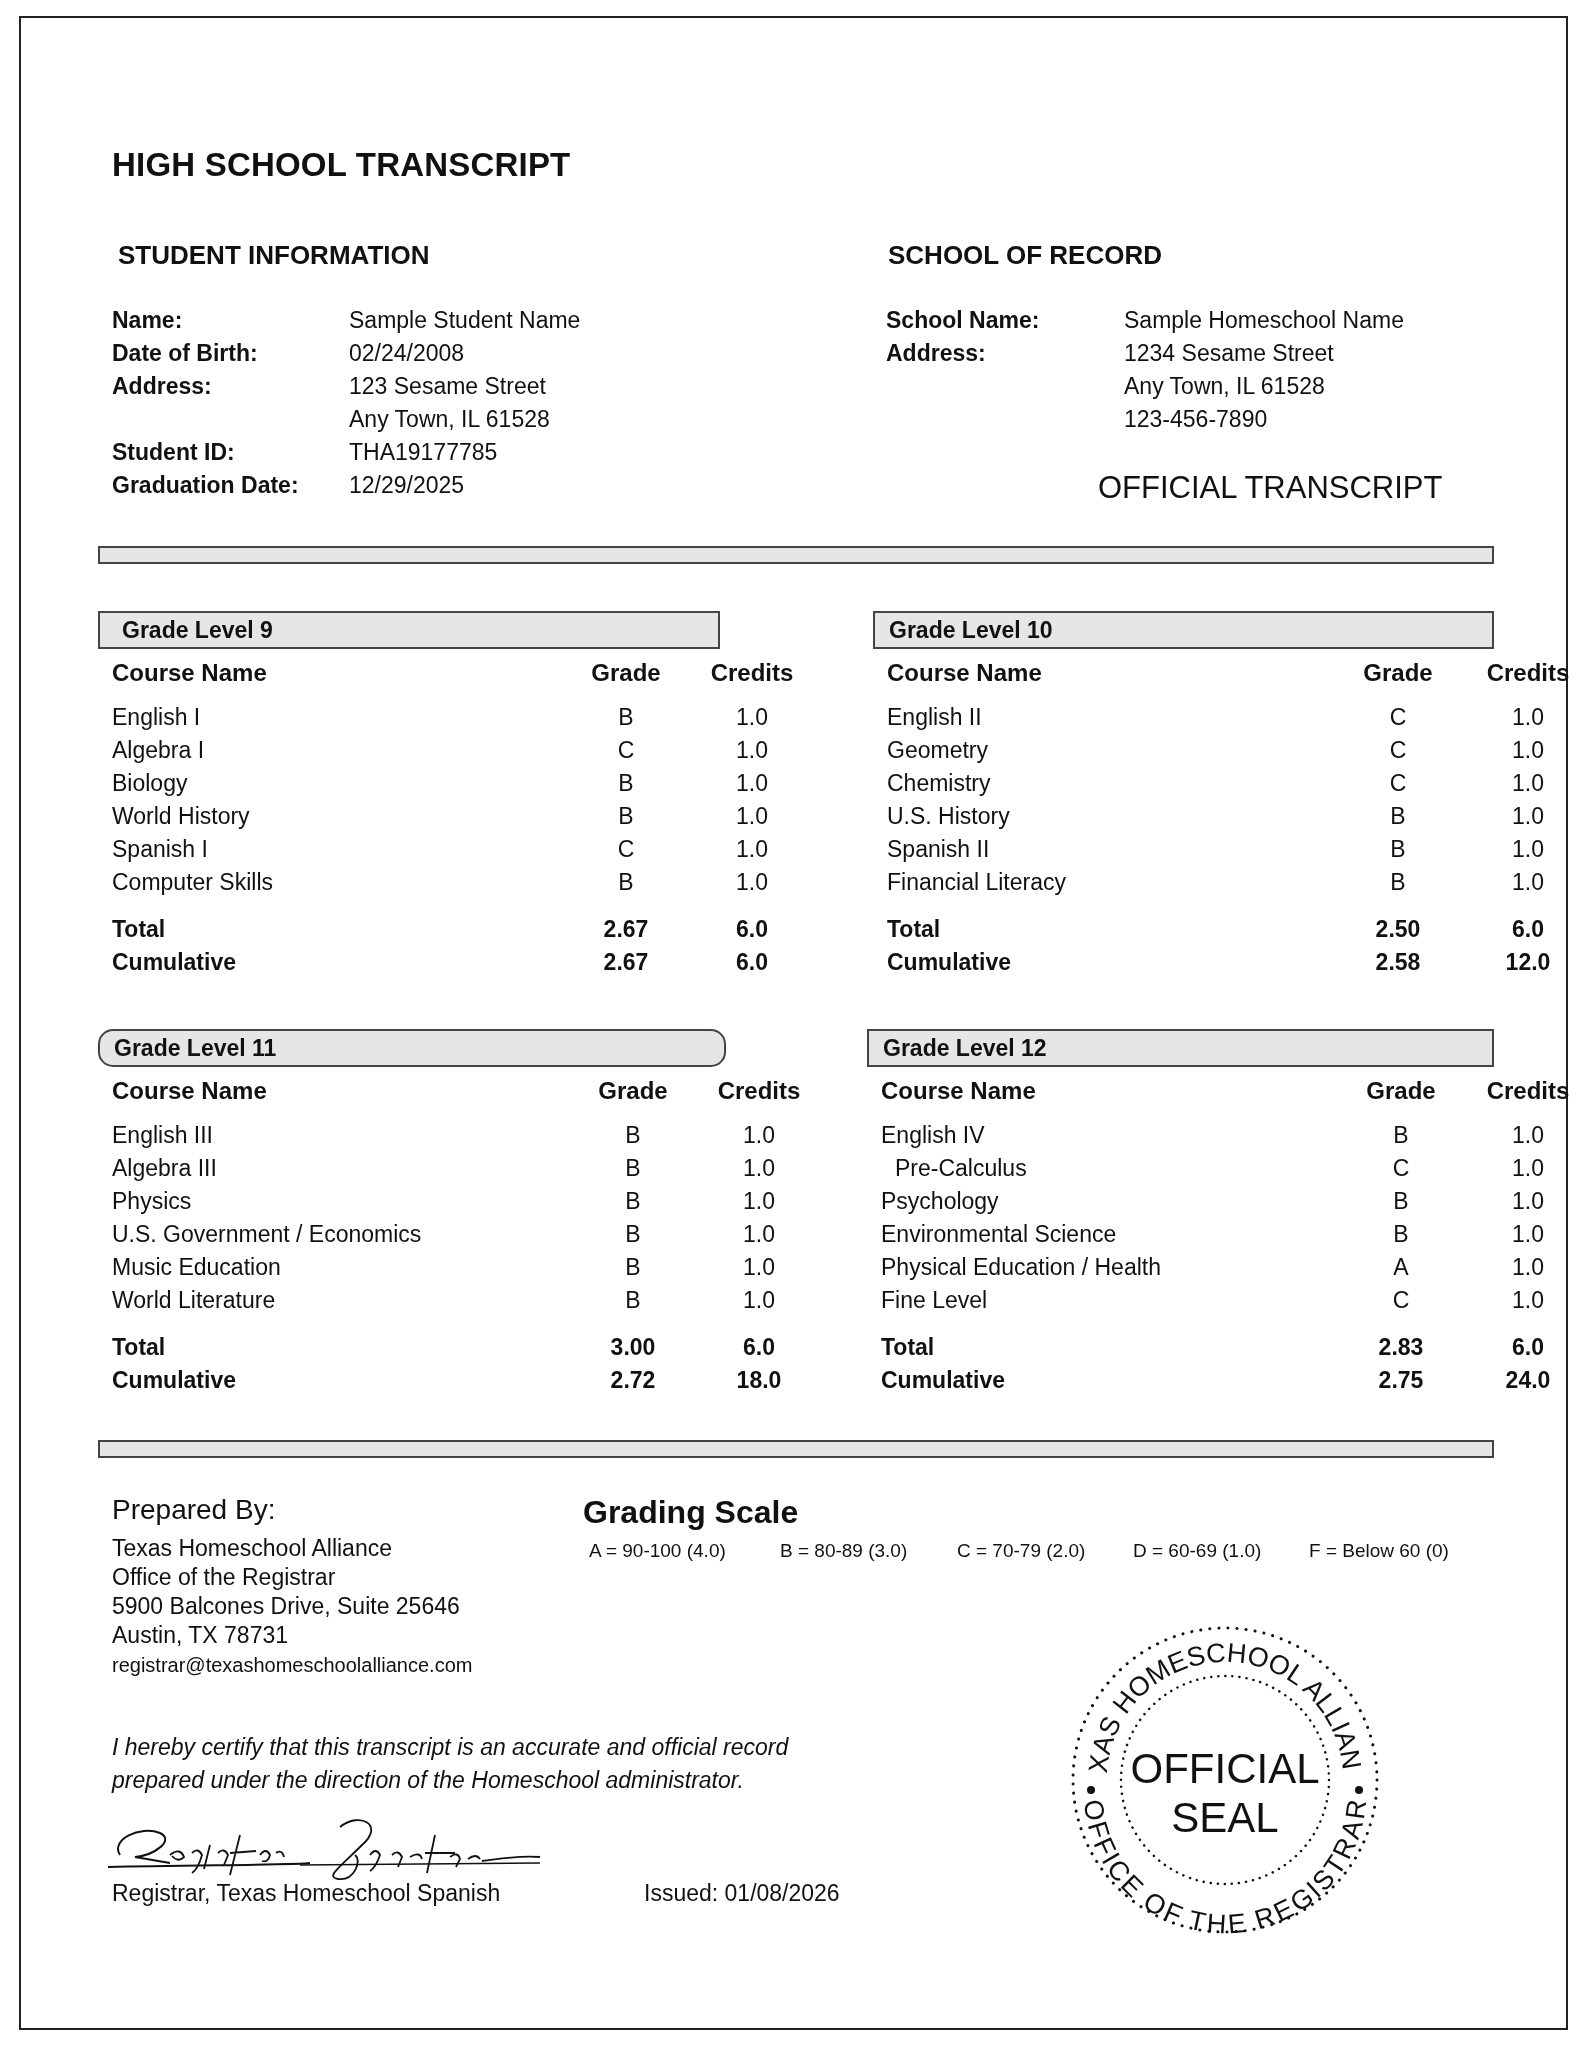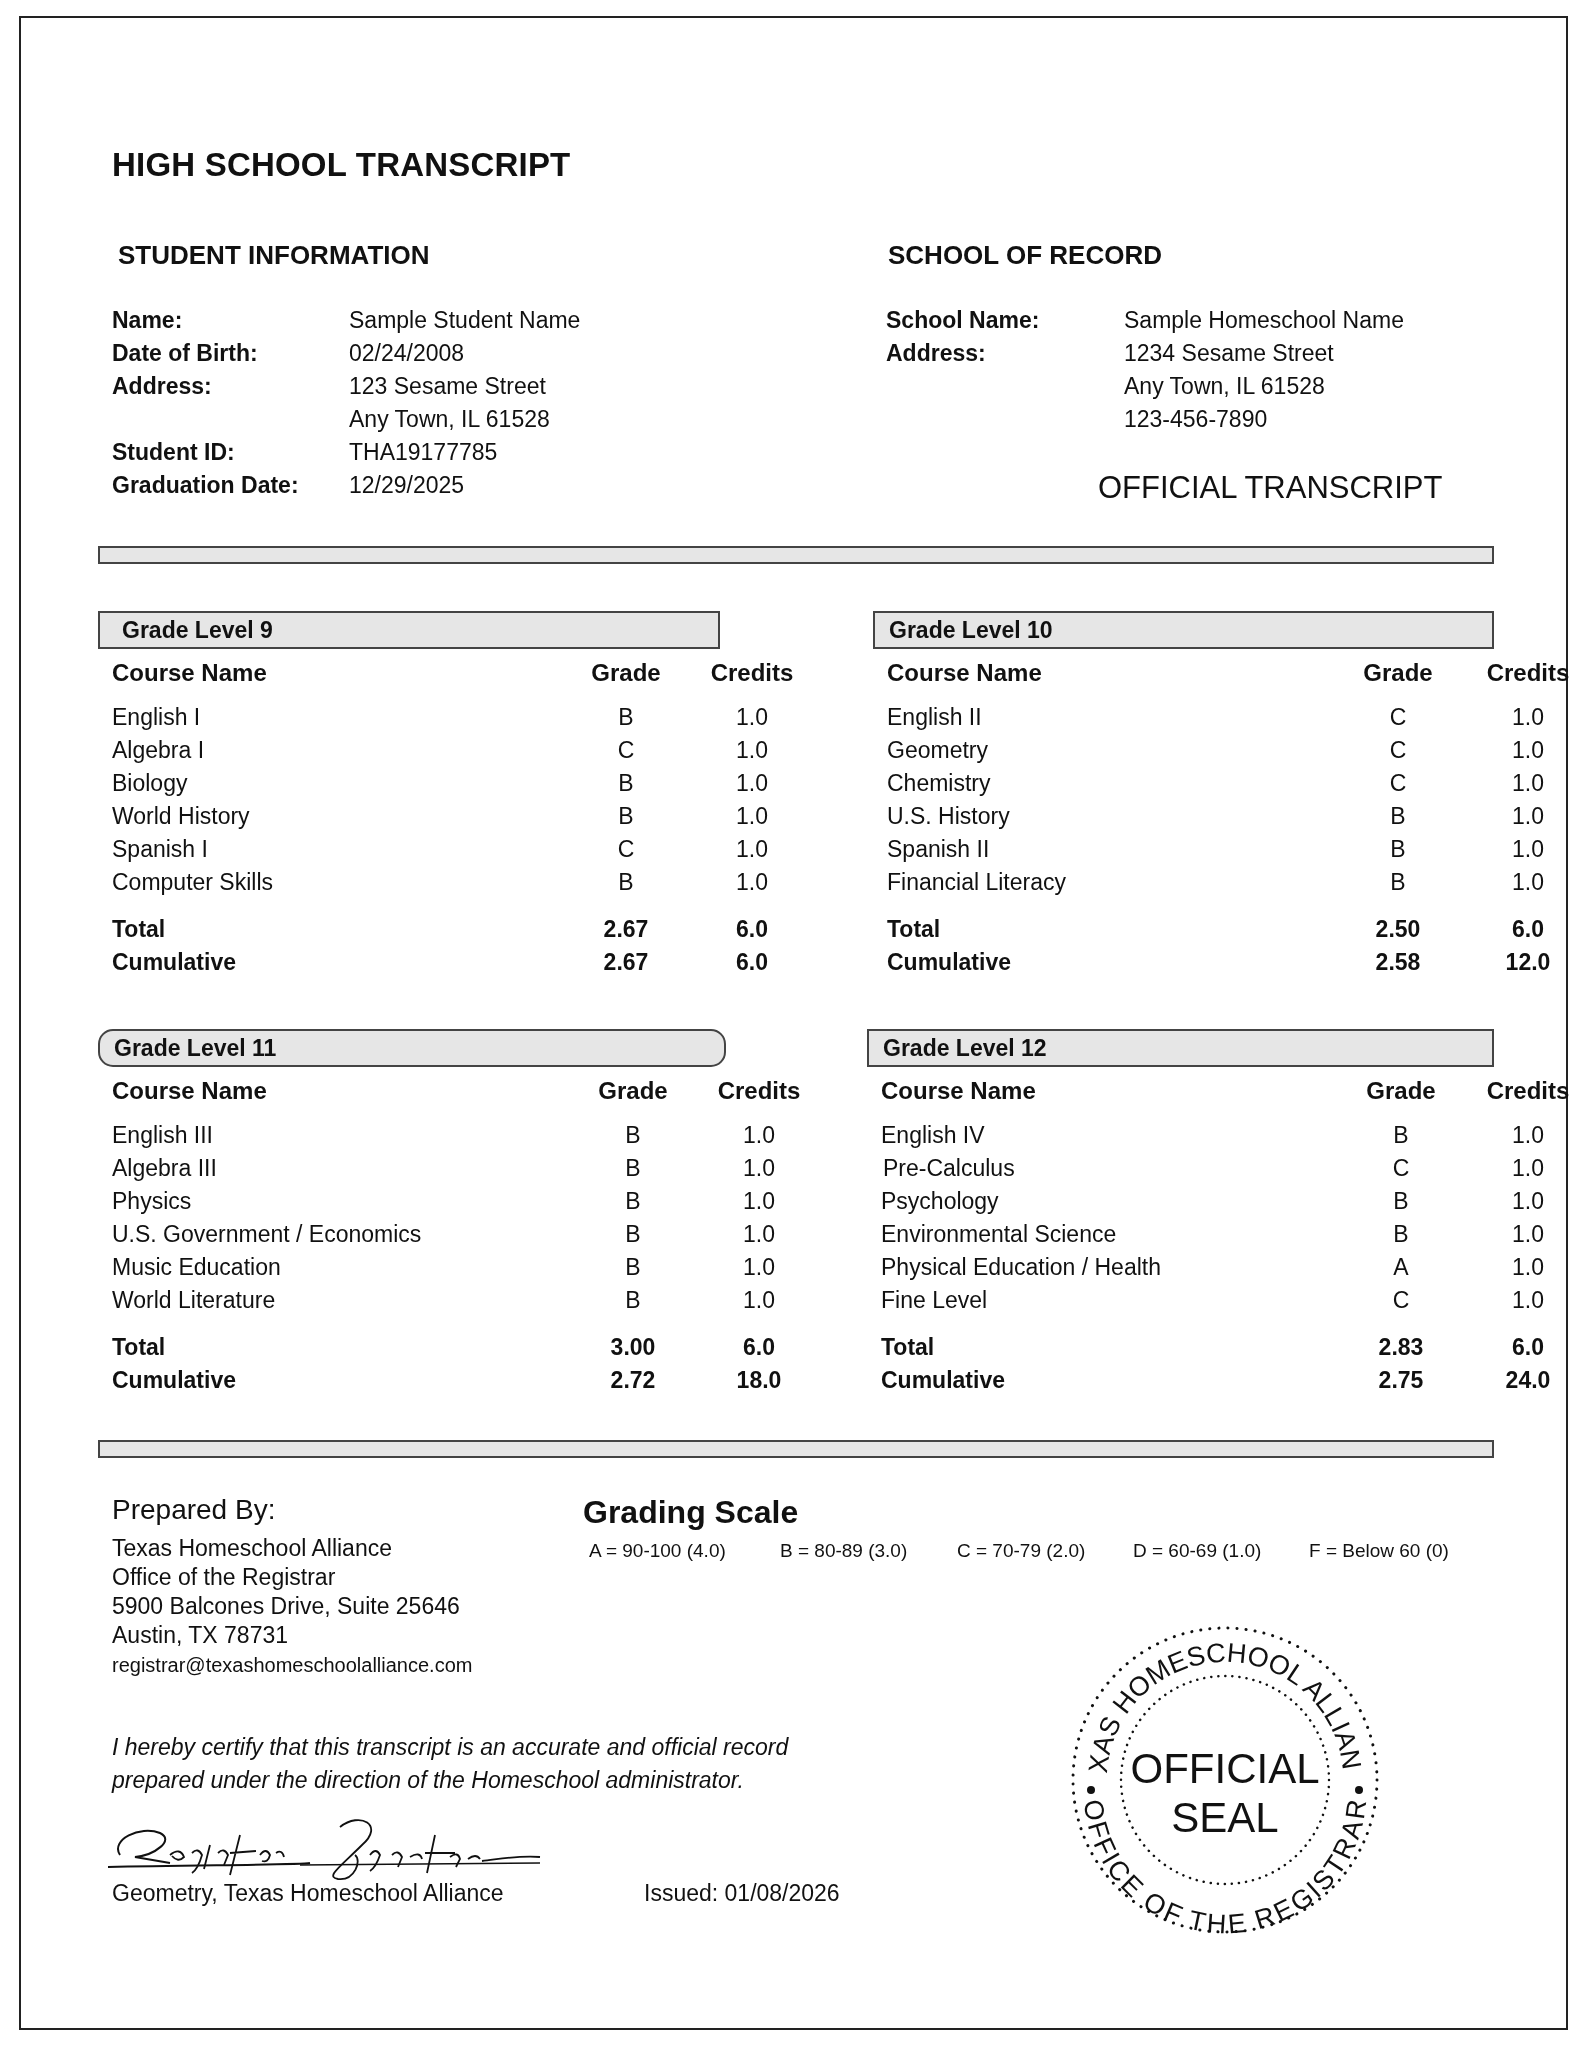--- a/index.html
+++ b/index.html
@@ -205,21 +205,21 @@
       <div class="gl-head" style="width:627px; padding-left:14px;">Grade Level 12</div>
       <div class="col-h" style="left:14px; top:48px;">Course Name</div>
       <div class="col-h" style="left:484px; top:48px; width:100px; text-align:center;">Grade</div>
       <div class="col-h" style="left:611px; top:48px; width:100px; text-align:center;">Credits</div>
       <div class="row" style="left:0; top:93px; width:627px; height:30px;">
         <span class="abs" style="left:14px;">English IV</span>
         <span class="cell-grade" style="left:484px;">B</span>
         <span class="cell-credit" style="left:611px;">1.0</span>
       </div>
       <div class="row" style="left:0; top:126px; width:627px; height:30px;">
-        <span class="abs" style="left:16px;text-align:right;">Pre-Calculus</span>
+        <span class="abs" style="left:28px;text-align:right;">Pre-Calculus</span>
         <span class="cell-grade" style="left:484px;">C</span>
         <span class="cell-credit" style="left:611px;">1.0</span>
       </div>
       <div class="row" style="left:0; top:159px; width:627px; height:30px;">
         <span class="abs" style="left:14px;">Psychology</span>
         <span class="cell-grade" style="left:484px;">B</span>
         <span class="cell-credit" style="left:611px;">1.0</span>
       </div>
       <div class="row" style="left:0; top:192px; width:627px; height:30px;">
         <span class="abs" style="left:14px;">Environmental Science</span>
@@ -267,21 +267,21 @@
 
 <div class="abs cert" style="top:1734px;">I hereby certify that this transcript is an accurate and official record</div>
 <div class="abs cert" style="top:1767px;">prepared under the direction of the Homeschool administrator.</div>
 
 <svg class="abs" style="left:100px; top:1815px;" width="470" height="70" viewBox="0 0 470 70">
   <path d="M20 40 C 10 25, 40 10, 60 18 C 75 25, 55 40, 35 42 L 70 48 M 8 52 C 90 50, 200 50, 210 48" fill="none" stroke="#111" stroke-width="2"></path>
   <path d="M70 40 q10 -8 14 2 q-6 6 -12 -1 M92 38 q6 -6 10 2 q-4 14 -10 18 M110 30 l-6 24 M118 38 q6 -6 10 2 l-4 10 M140 20 l-10 40 M130 38 l26 -2 M160 40 q6 -8 10 0 q-2 8 -8 6 M176 38 q6 -4 8 4" fill="none" stroke="#111" stroke-width="1.8"></path>
   <path d="M240 12 C 260 -4, 285 10, 262 30 C 240 52, 225 62, 238 64 C 255 66, 262 45, 255 40 M 270 40 q6 -8 10 0 q-4 12 -10 16 M 292 40 q6 -6 10 2 l-4 10 M 310 42 q10 -6 12 2 M 335 20 l-8 38 M 325 38 l30 0 M 350 42 q8 -6 10 2 l-4 8 M 368 44 q8 -6 12 0 M 382 46 C 400 44, 420 40, 440 42" fill="none" stroke="#111" stroke-width="1.8"></path>
   <path d="M 200 50 L 440 48" fill="none" stroke="#111" stroke-width="1.5"></path>
 </svg>
-<div class="abs sig-caption" style="left:112px;">Geometry, Texas Homeschool Alliance</div>
+<div class="abs sig-caption" style="left:112px;">Registrar, Texas Homeschool Spanish</div>
 <div class="abs sig-caption" style="left:644px;">Issued: 01/08/2026</div>
 
 <svg class="seal" viewBox="0 0 320 320">
   <defs>
     <path id="topArc" d="M 42 160 A 118 118 0 0 1 278 160"></path>
     <path id="botArc" d="M 38 172 A 122 122 0 0 0 282 172"></path>
   </defs>
   <circle cx="160" cy="160" r="152" fill="none" stroke="#111" stroke-width="3" stroke-dasharray="0.1 9" stroke-linecap="round"></circle>
   <circle cx="160" cy="160" r="104" fill="none" stroke="#111" stroke-width="2.5" stroke-dasharray="0.1 7" stroke-linecap="round"></circle>
   <text font-family="Liberation Sans, sans-serif" font-size="27" fill="#111">

